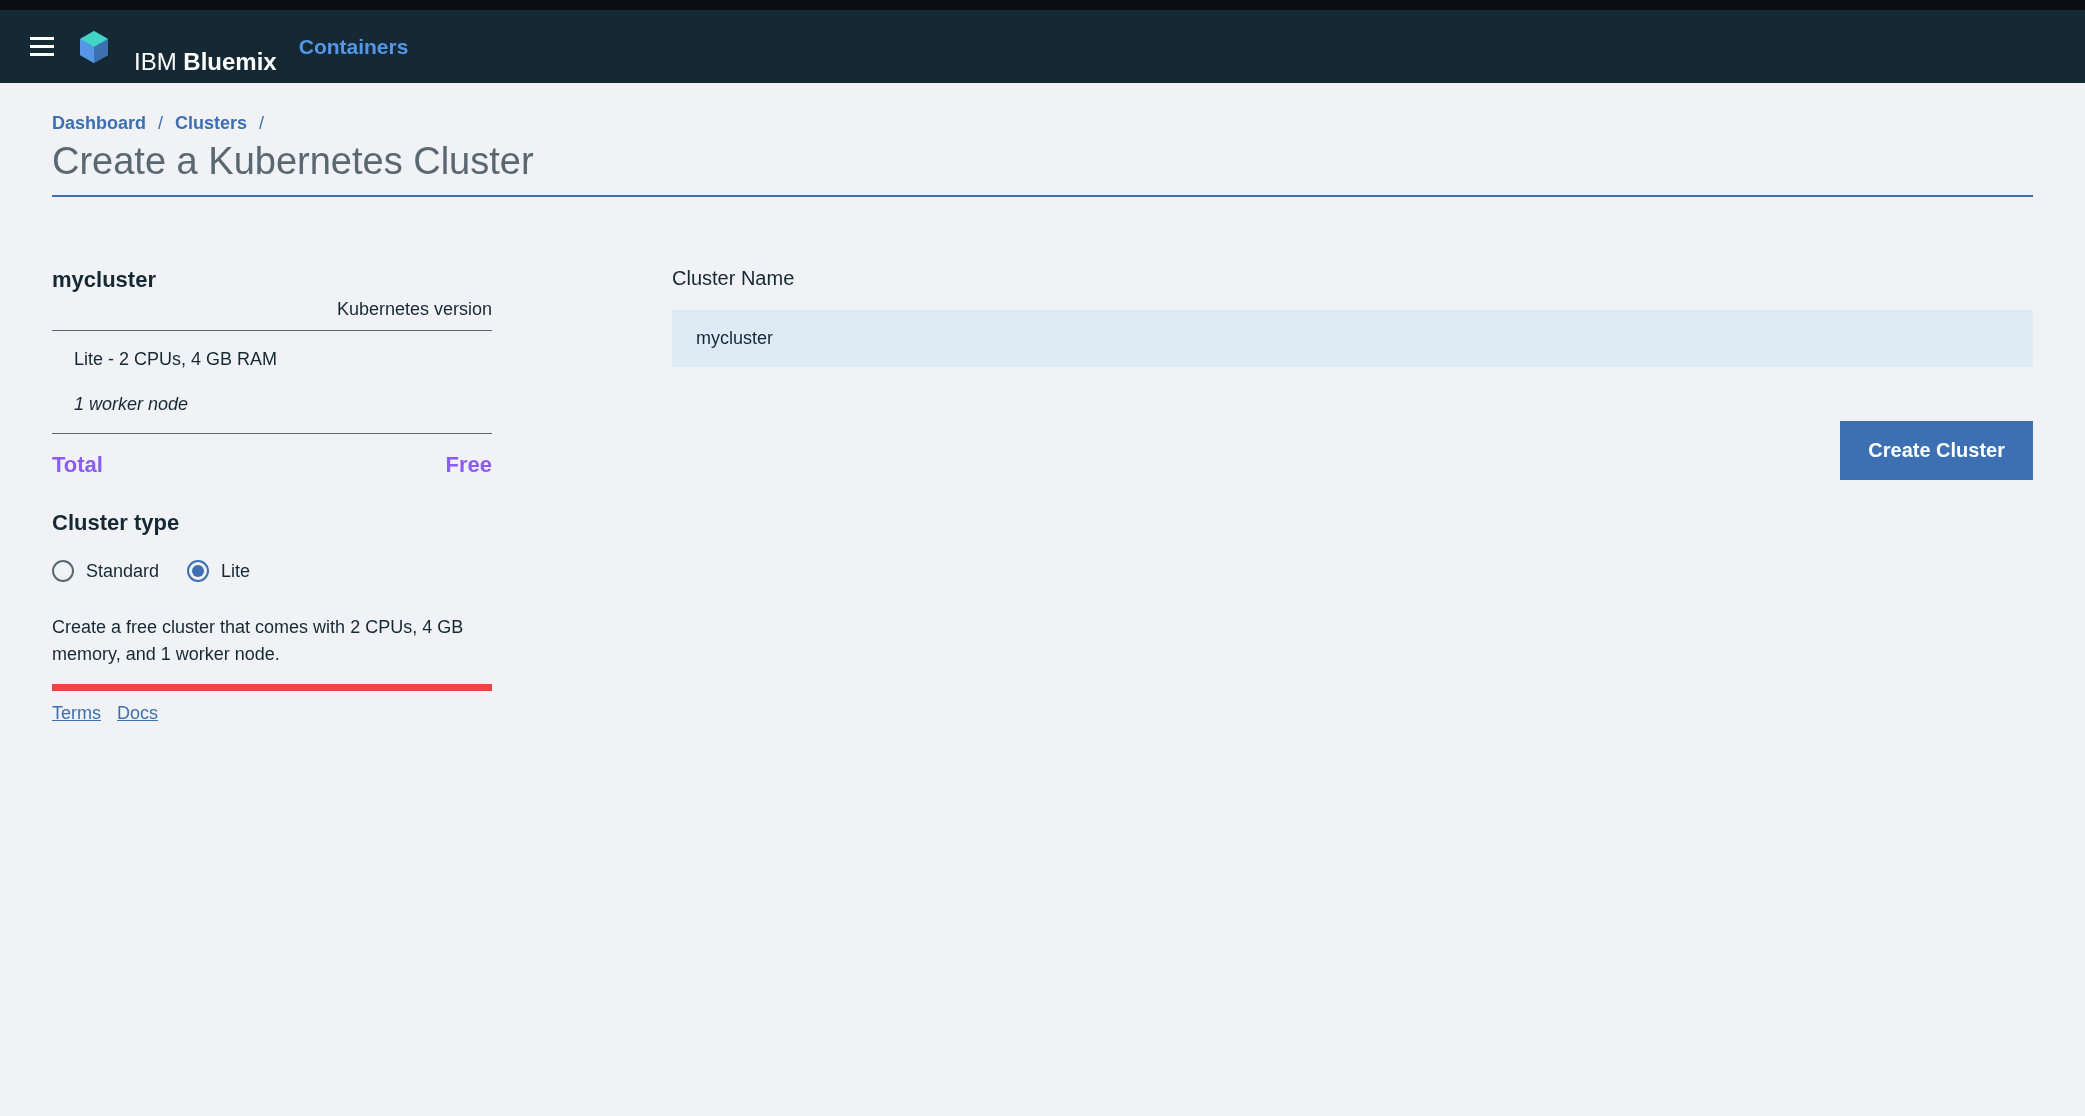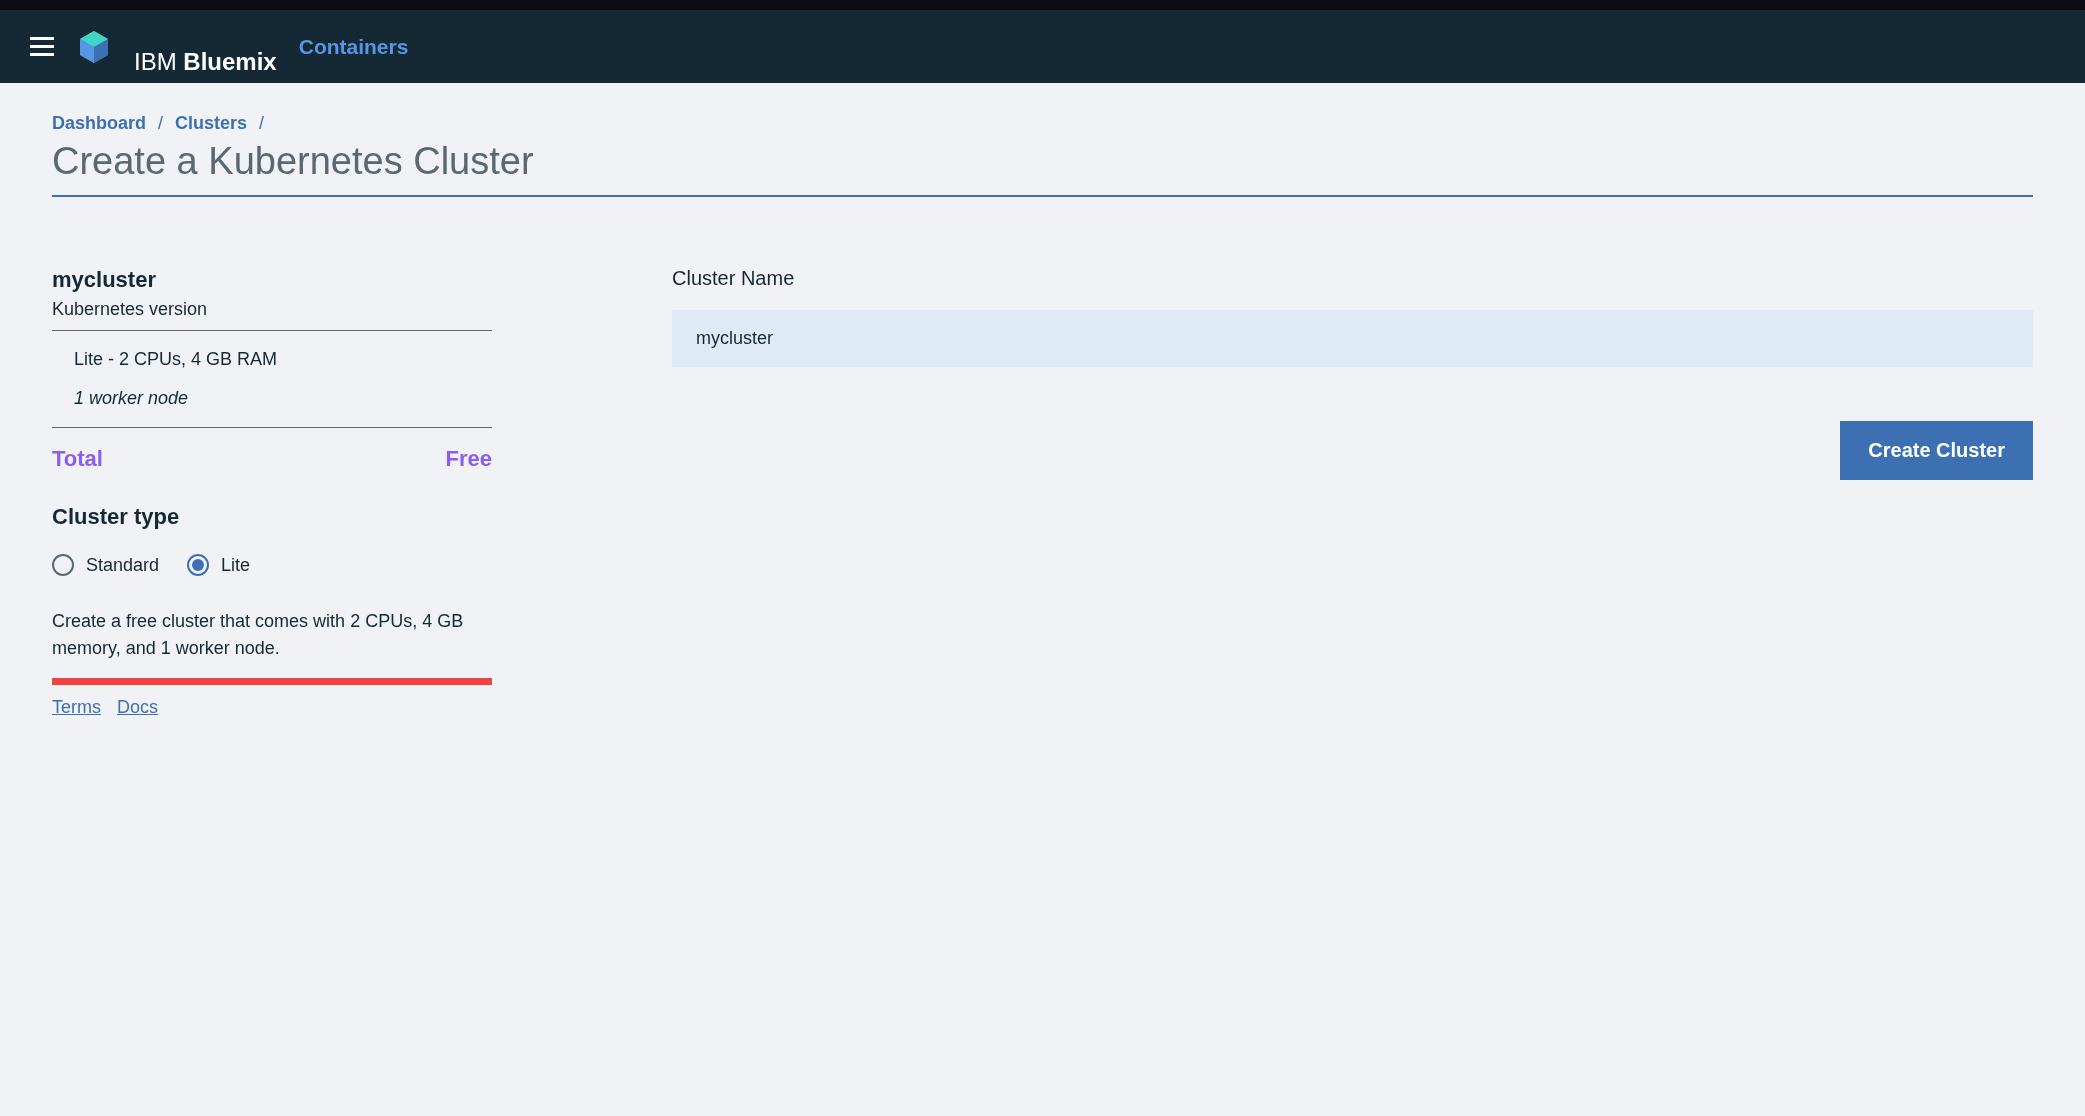--- a/index.html
+++ b/index.html
@@ -90,29 +90,30 @@
       font-size: 22px;
       font-weight: 700;
       color: #152935;
     }
     .subheading {
       font-size: 18px;
       color: #152935;
       margin-top: 6px;
       padding-bottom: 10px;
       border-bottom: 1px solid #5a6872;
+      text-align: right;
     }
     .spec-list {
       padding: 18px 0 18px 22px;
       border-bottom: 1px solid #5a6872;
     }
     .spec-list div {
       font-size: 18px;
       color: #152935;
-      margin-bottom: 18px;
+      margin-bottom: 24px;
     }
     .spec-list div:last-child { margin-bottom: 0; font-style: italic; }
     .total-row {
       display: flex;
       justify-content: space-between;
       align-items: center;
       margin-top: 18px;
       font-size: 22px;
       font-weight: 700;
       color: #8b5cf6;

